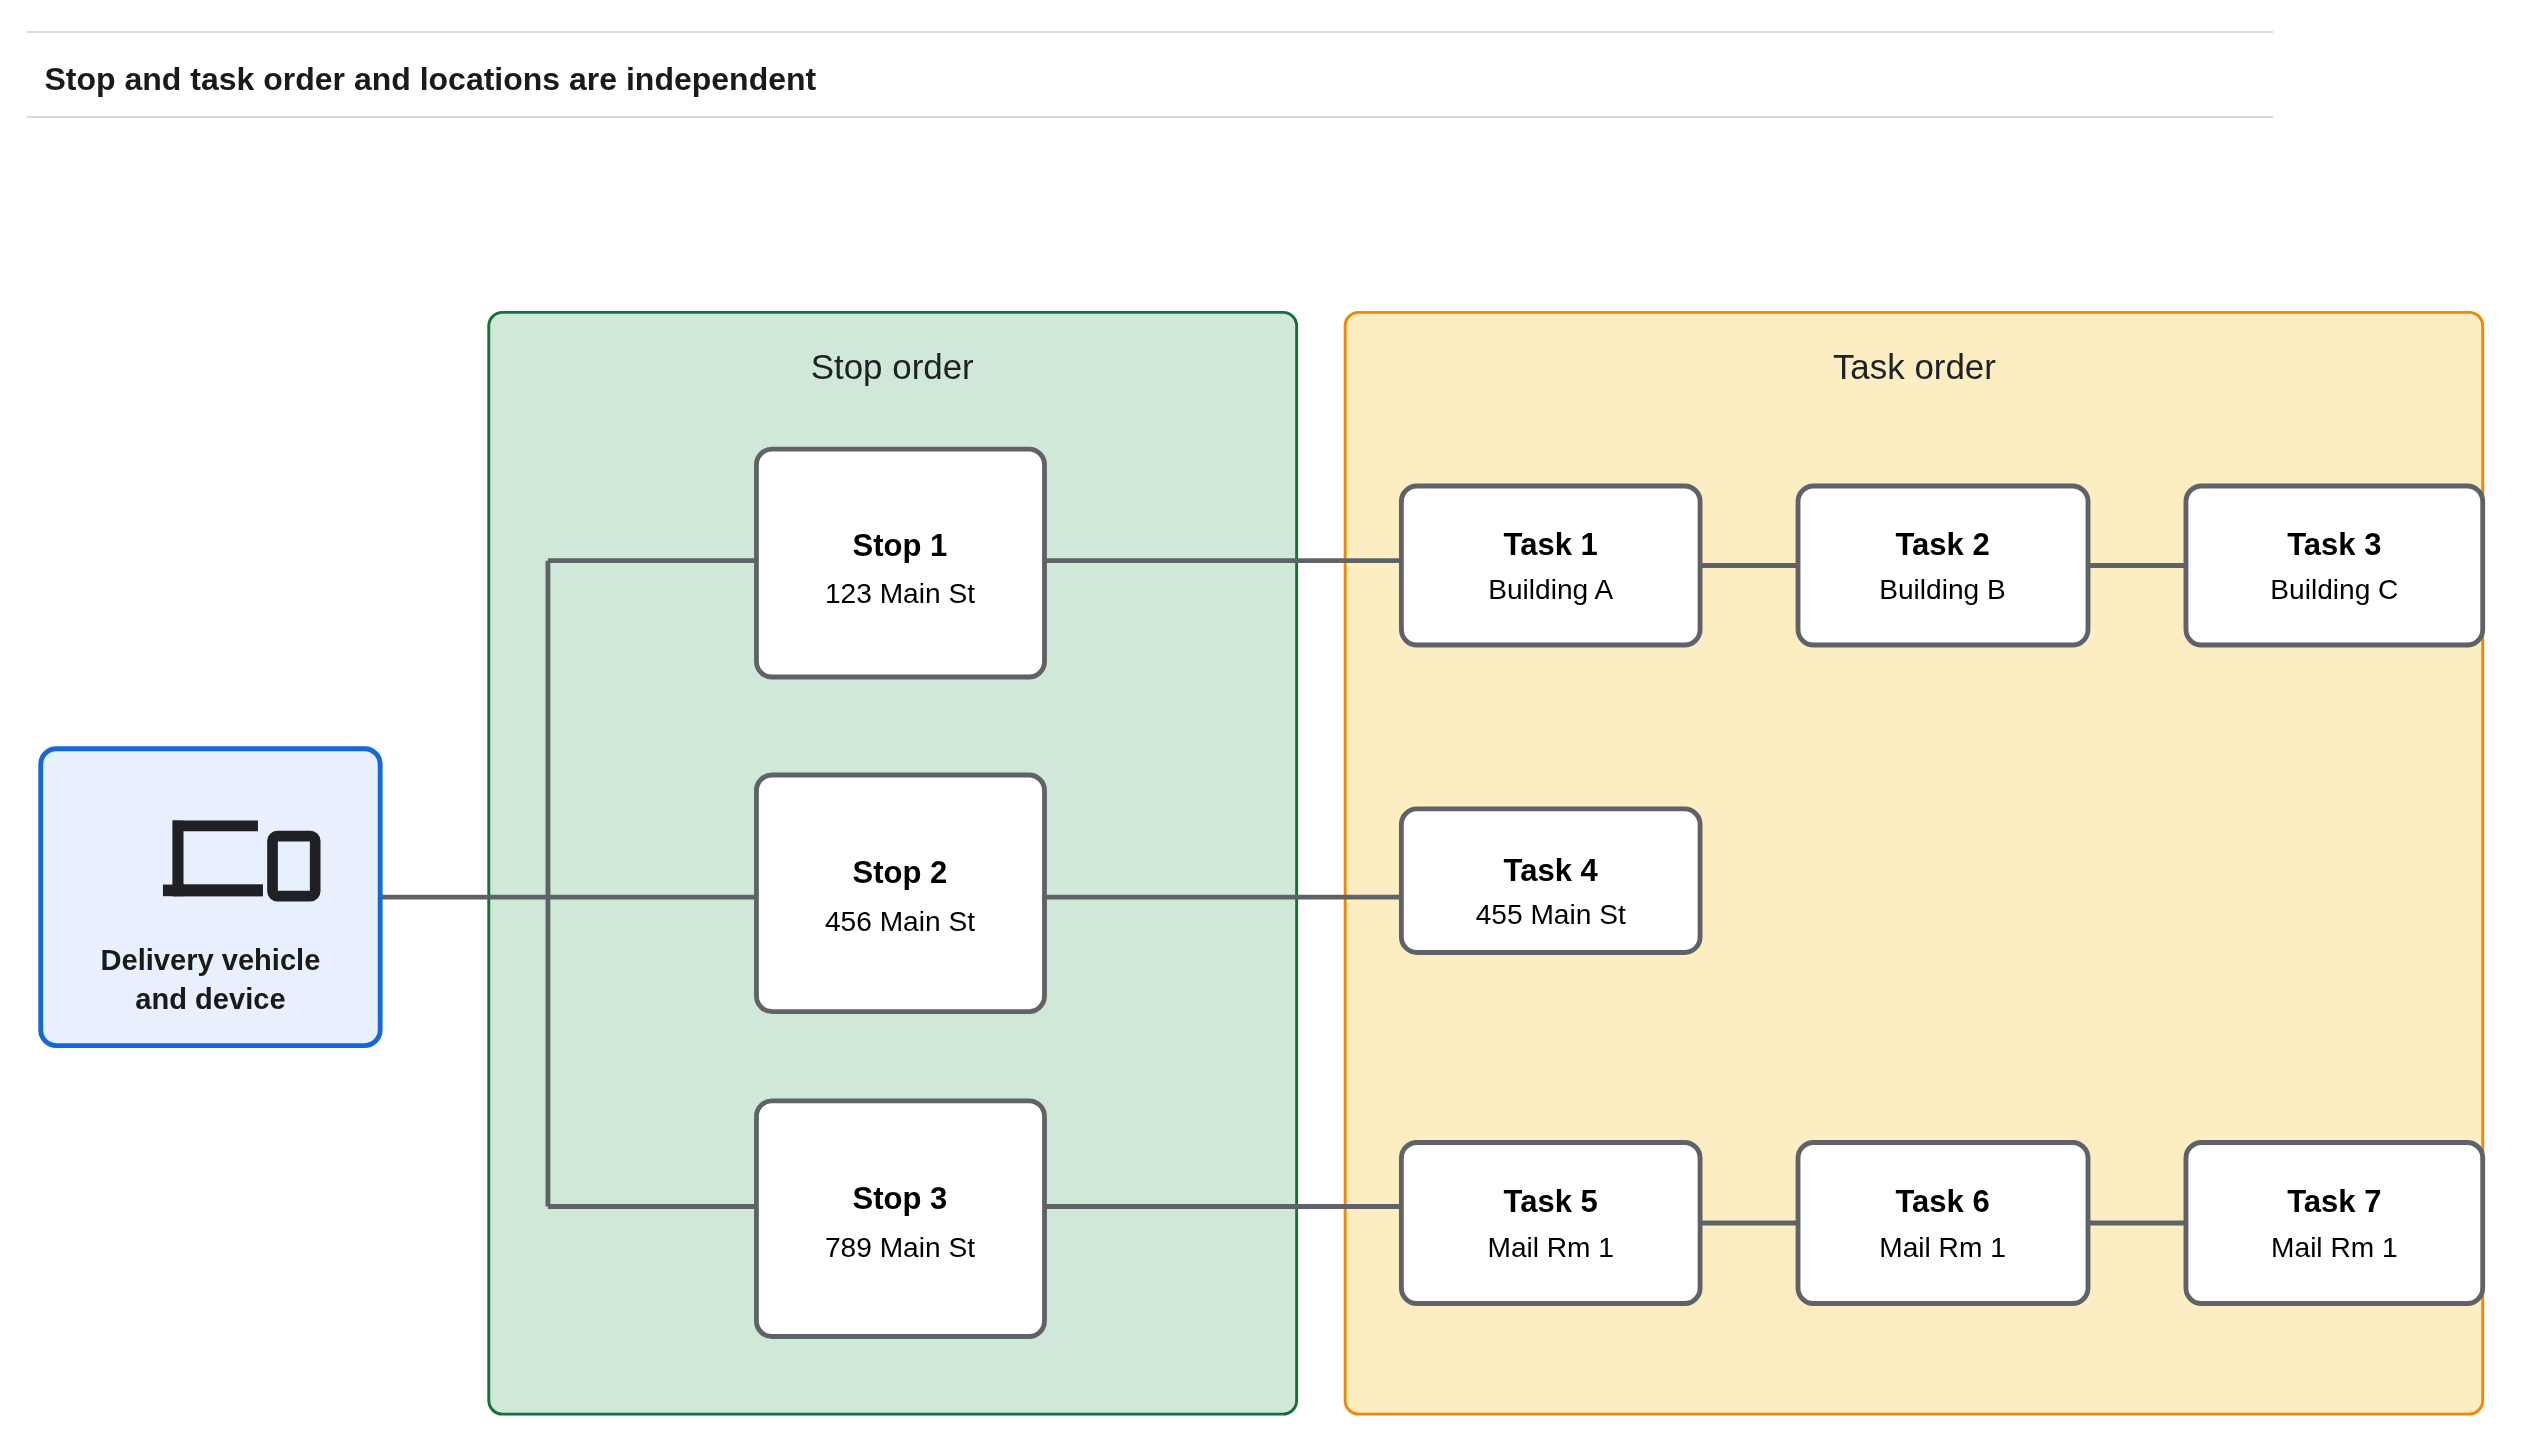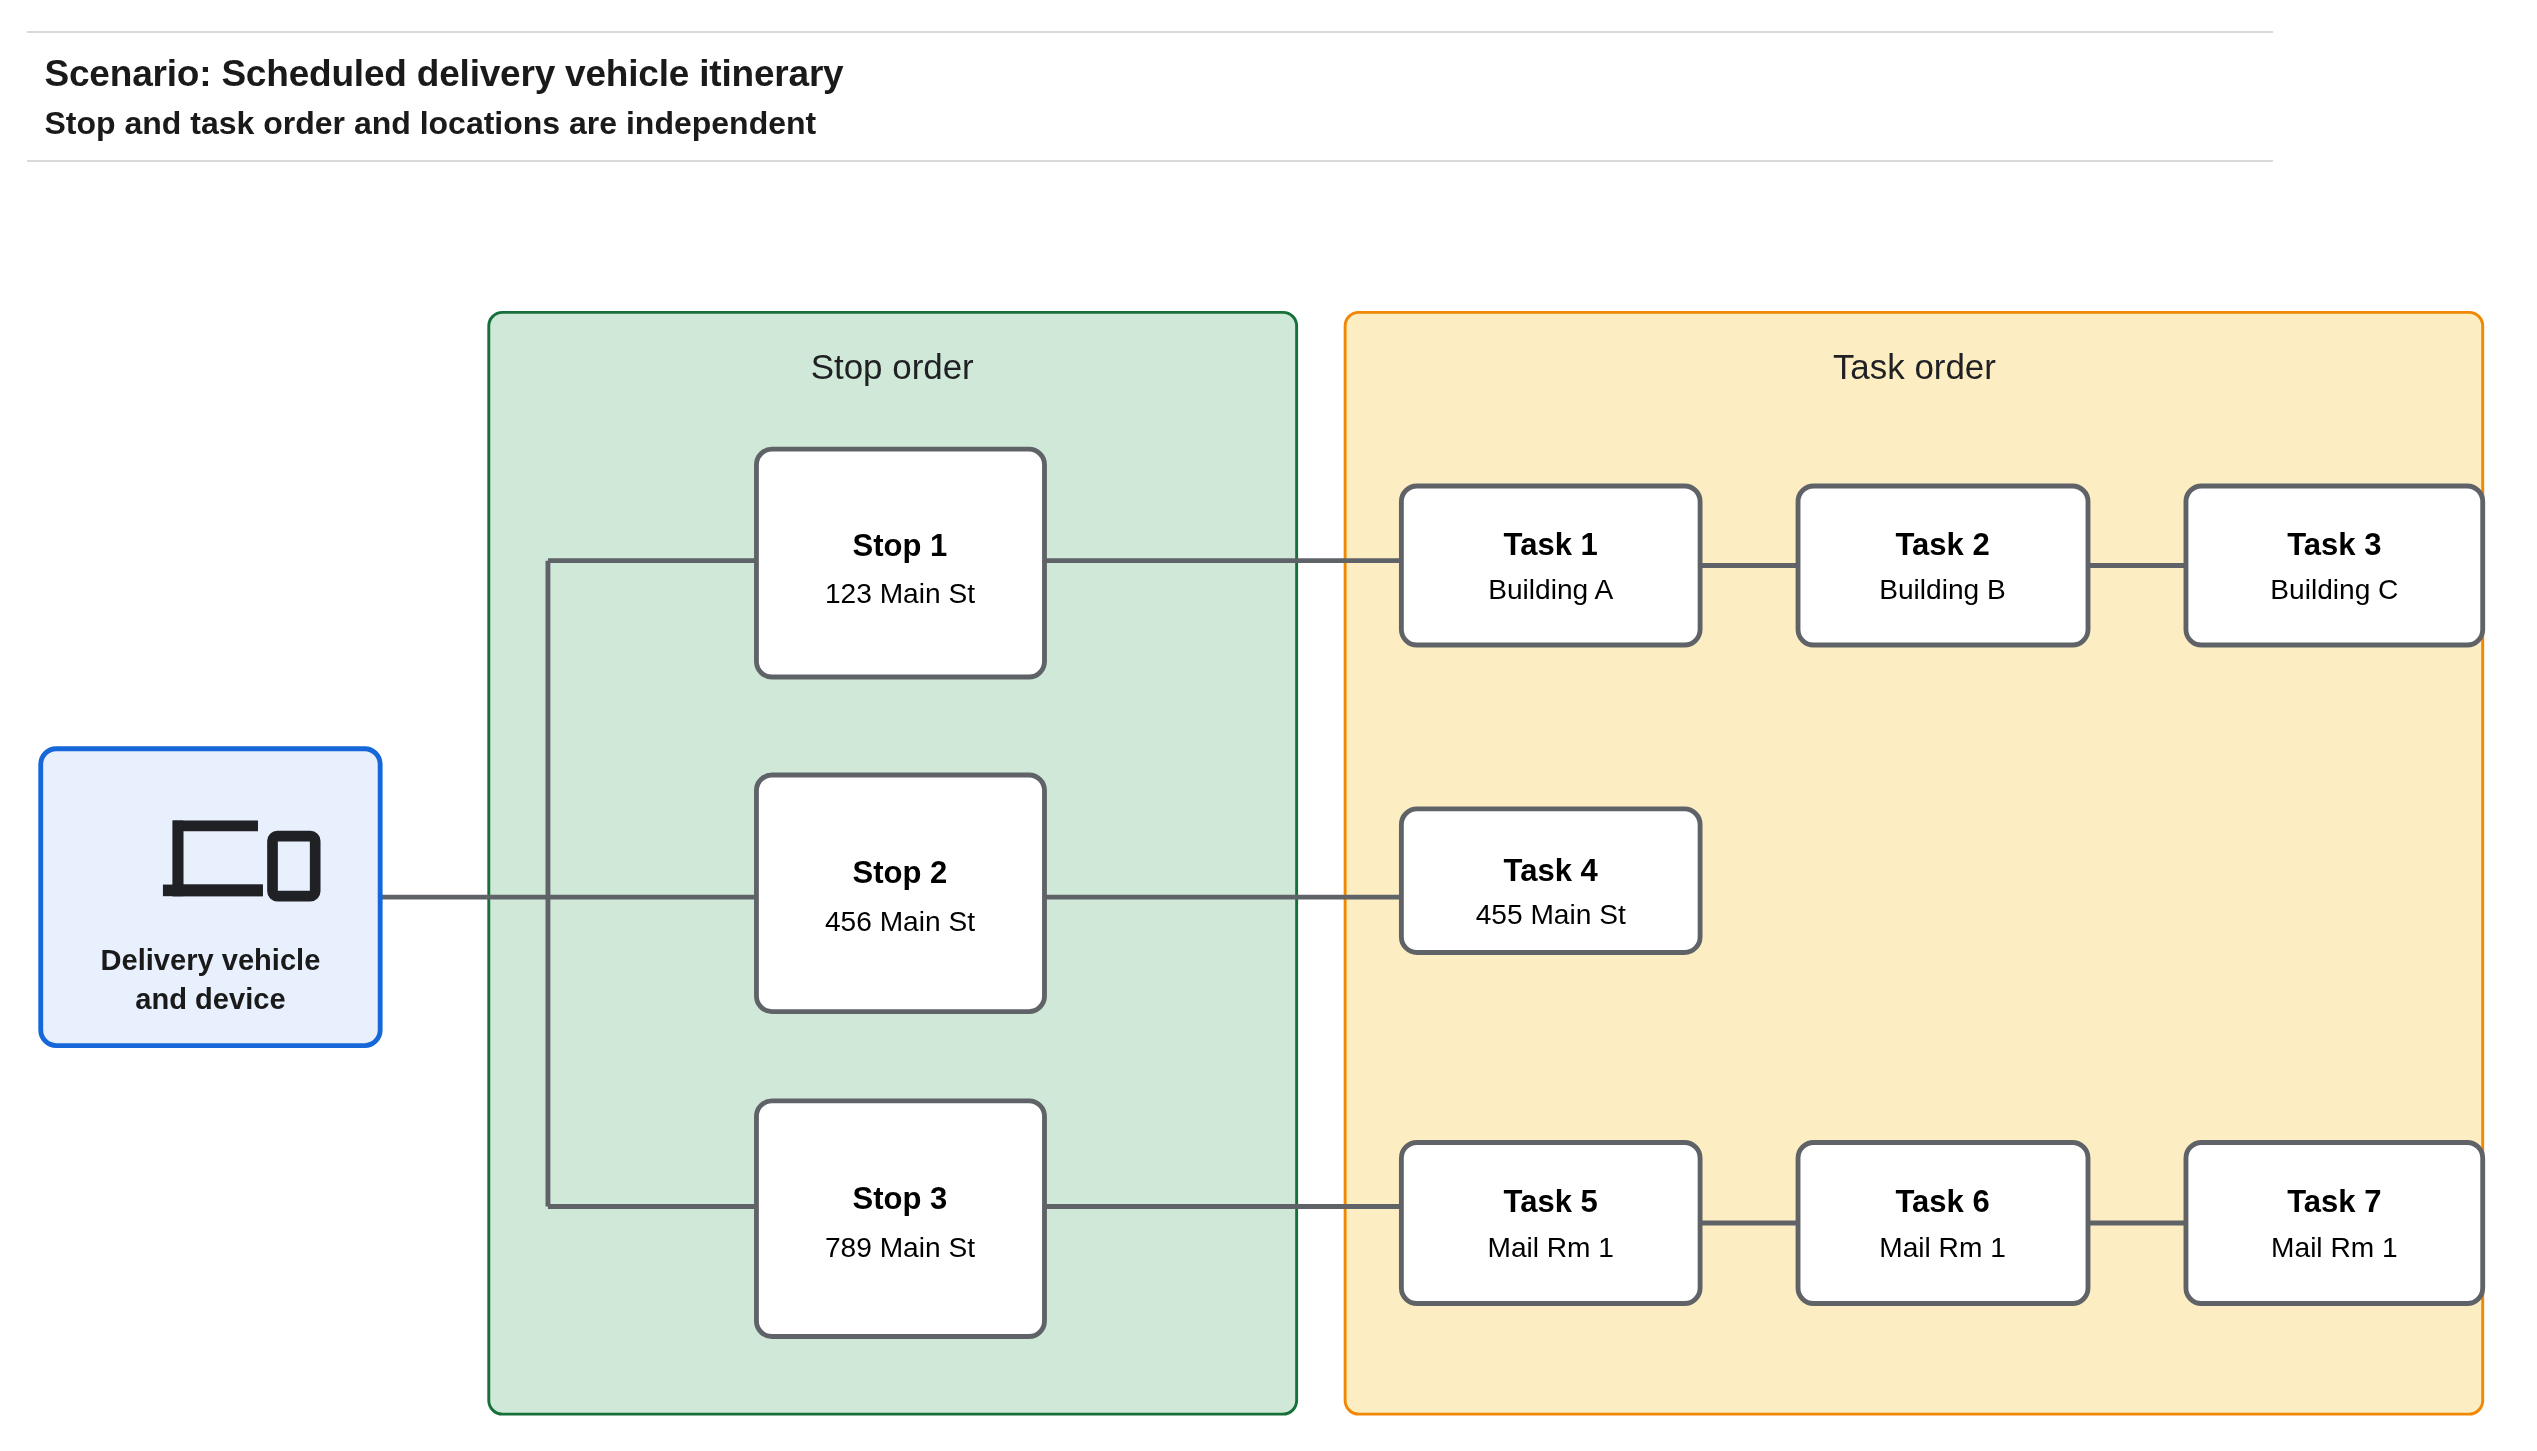--- a/index.html
+++ b/index.html
@@ -42,21 +42,20 @@
   .icon-shape{fill:#202124;}
 </style>
 </head>
 <body>
 
 <div id="root">
 
   <div class="hdr">
     <div class="rule top"></div>
     <div class="hdr-body">
-      <div class="hdr-title">Scenario: Scheduled delivery vehicle itinerary</div>
       <div class="hdr-sub">Stop and task order and locations are independent</div>
     </div>
     <div class="rule bottom"></div>
   </div>
 
   <svg id="diagram" viewBox="0 0 2617 1497">
 
     <rect class="grpbox-green" x="504" y="322" rx="14" ry="14" width="833" height="1136"></rect>
     <rect class="grpbox-amber" x="1387" y="322" rx="14" ry="14" width="1173" height="1136"></rect>
 

